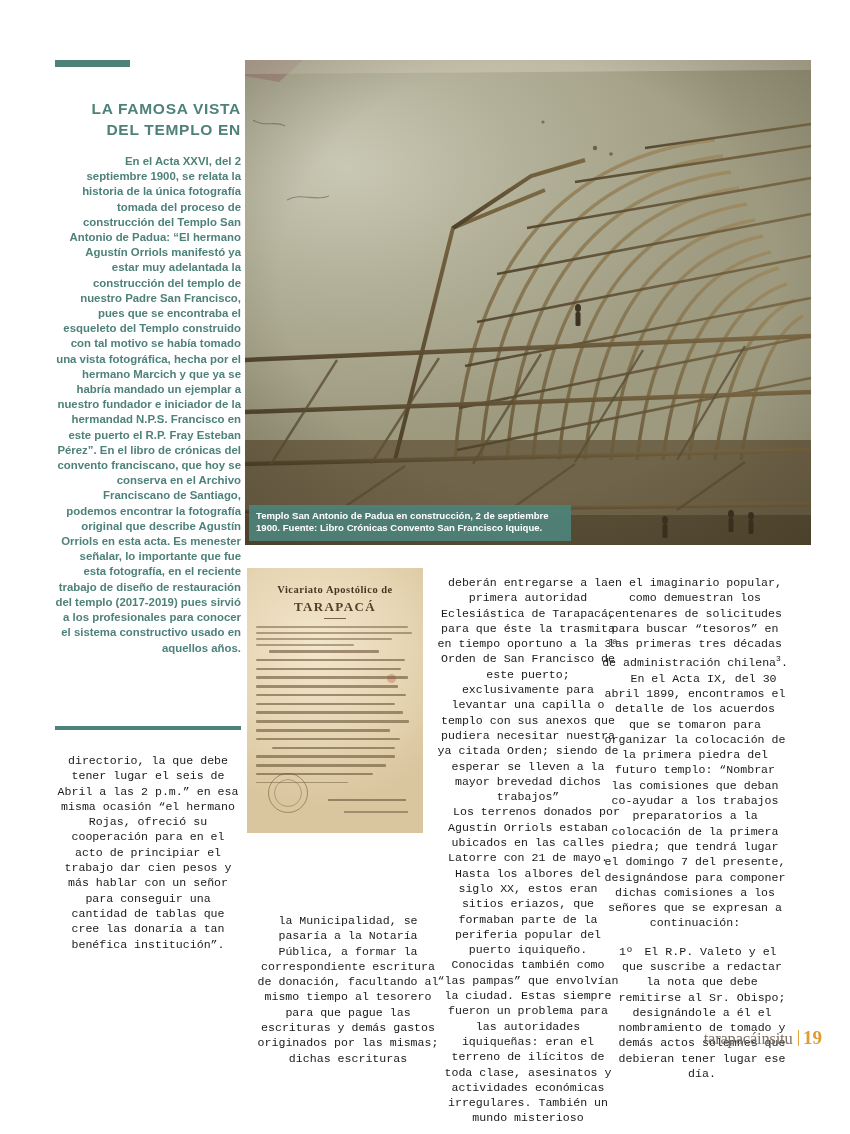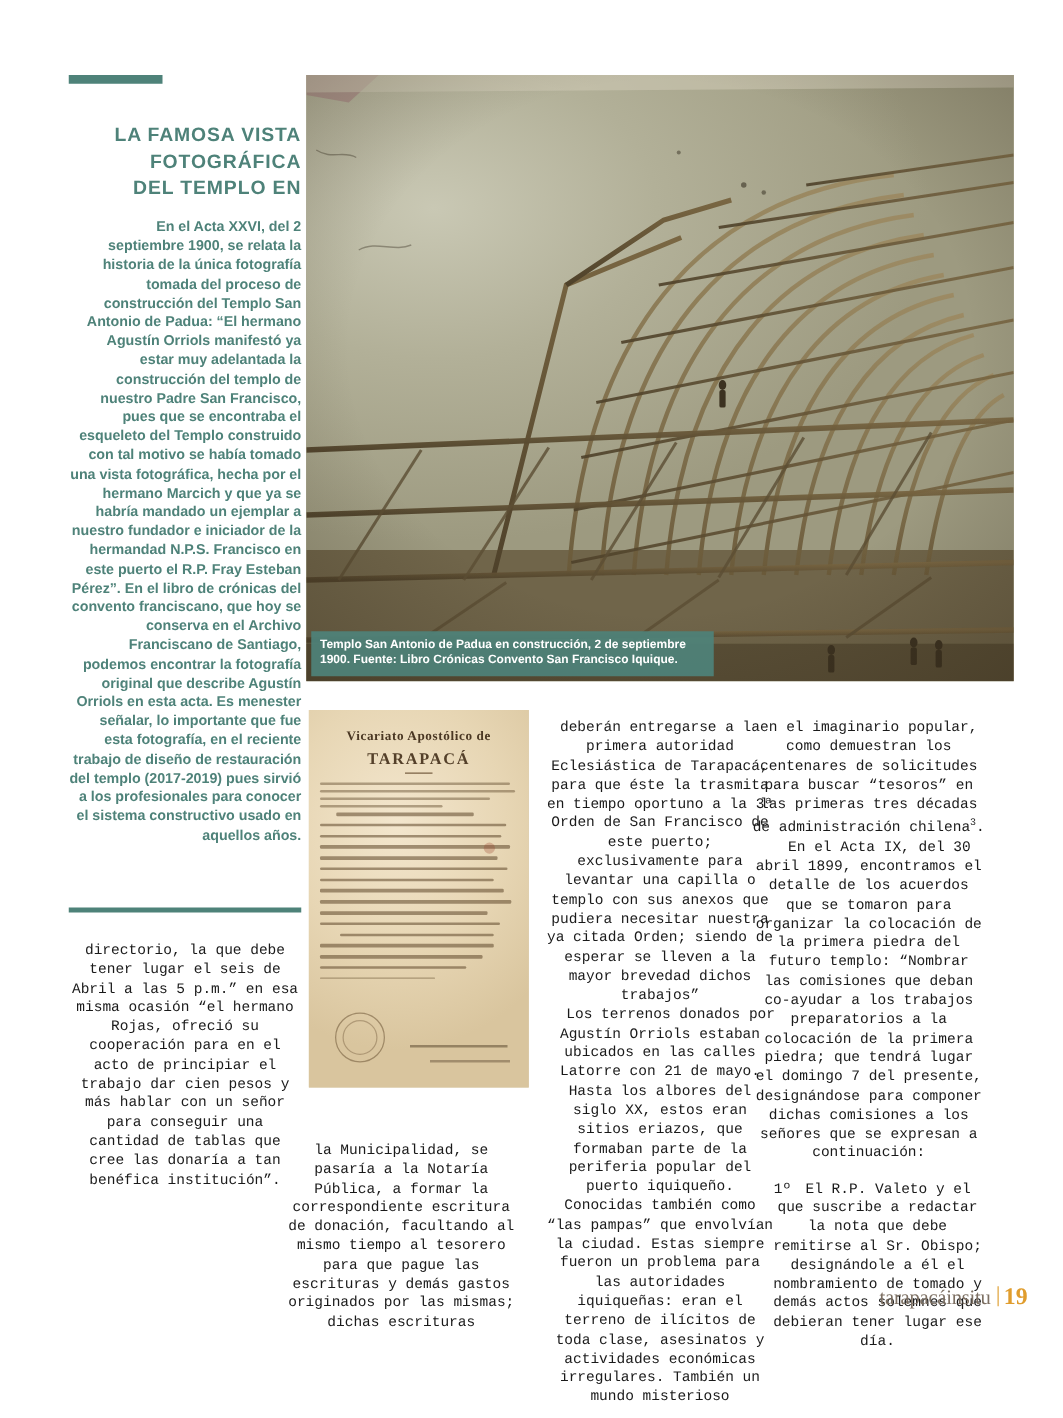--- a/index.html
+++ b/index.html
@@ -83,21 +83,21 @@
   }
   .col p {
     margin: 0;
     text-indent: 17px;
   }
   .col p.cont { text-indent: 0; }
   .col p + p { margin-top: 0px; }
   .col p.gap { margin-top: 13px; }
 
   .col-1 { left: 55px;  top: 753px; width: 186px; }
-  .col-2 { left: 228px; top: 913px; width: 186px; }
+  .col-2 { left: 255px; top: 913px; width: 186px; }
   .col-3 { left: 435px; top: 575px; width: 186px; }
   .col-4 { left: 602px; top: 575px; width: 186px; }
 
   .list-item {
     text-indent: 0;
     padding-left: 14px;
     position: relative;
   }
   .list-item .marker {
     position: absolute;
@@ -148,21 +148,21 @@
     padding: 5px 7px 6px 7px;
     box-sizing: border-box;
   }
 
   
   .manuscript {
     position: absolute;
     left: 247px;
     top: 568px;
     width: 176px;
-    height: 302px;
+    height: 265px;
     overflow: hidden;
     background: #e8d9bd;
     box-shadow: 0 0 0 1px #d8c9ab inset;
   }
   .ms-paper {
     position: absolute;
     left: 0; top: 0; right: 0; bottom: 0;
     background:
       radial-gradient(ellipse 90% 60% at 40% 30%, #f3e6cd 0%, #e7d6b4 55%, #d9c59e 100%);
   }
@@ -265,21 +265,20 @@
 </head>
 <body>
 
 <div class="page">
 
   <div class="accent-bar"></div>
 
   <div class="intro-col">
     <div class="intro-title">
       <div>La famosa vista</div>
-      <div>fotográfica</div>
       <div>del templo en</div>
     </div>
     <p class="intro-body">En el Acta XXVI, del 2 septiembre 1900, se relata la historia de la única fotografía tomada del proceso de construcción del Templo San Antonio de Padua: “El hermano Agustín Orriols manifestó ya estar muy adelantada la construcción del templo de nuestro Padre San Francisco, pues que se encontraba el esqueleto del Templo construido con tal motivo se había tomado una vista fotográfica, hecha por el hermano Marcich y que ya se habría mandado un ejemplar a nuestro fundador e iniciador de la hermandad N.P.S. Francisco en este puerto el R.P. Fray Esteban Pérez”. En el libro de crónicas del convento franciscano, que hoy se conserva en el Archivo Franciscano de Santiago, podemos encontrar la fotografía original que describe Agustín Orriols en esta acta. Es menester señalar, lo importante que fue esta fotografía, en el reciente trabajo de diseño de restauración del templo (2017-2019) pues sirvió a los profesionales para conocer el sistema constructivo usado en aquellos años.</p>
   </div>
   <div class="intro-rule"></div>
 
   <div class="photo-frame">
     <div class="photo-sky"></div>
     <svg class="photo-structure" viewBox="0 0 566 485" preserveAspectRatio="none">
       <defs>
@@ -422,21 +421,21 @@
         <div class="ms-line" style="width:58%"></div>
       </div>
       <div class="ms-stain"></div>
       <div class="ms-seal"></div>
       <div class="ms-sign"></div>
       <div class="ms-sign2"></div>
     </div>
   </div>
 
   <div class="col col-1">
-    <p class="cont">directorio, la que debe tener lugar el seis de Abril a las 5 p.m.” en esa misma ocasión “el hermano Rojas, ofreció su cooperación para en el acto de principiar el trabajo dar cien pesos y más hablar con un señor para conseguir una cantidad de tablas que cree las donaría a tan benéfica institución”.</p>
+    <p class="cont">directorio, la que debe tener lugar el seis de Abril a las 2 p.m.” en esa misma ocasión “el hermano Rojas, ofreció su cooperación para en el acto de principiar el trabajo dar cien pesos y más hablar con un señor para conseguir una cantidad de tablas que cree las donaría a tan benéfica institución”.</p>
   </div>
 
   <div class="col col-2">
     <p class="cont">la Municipalidad, se pasaría a la Notaría Pública, a formar la correspondiente escritura de donación, facultando al mismo tiempo al tesorero para que pague las escrituras y demás gastos originados por las mismas; dichas escrituras</p>
   </div>
 
   <div class="col col-3">
     <p class="cont">deberán entregarse a la primera autoridad Eclesiástica de Tarapacá, para que éste la trasmita en tiempo oportuno a la 3ª Orden de San Francisco de este puerto; exclusivamente para levantar una capilla o templo con sus anexos que pudiera necesitar nuestra ya citada Orden; siendo de esperar se lleven a la mayor brevedad dichos trabajos”</p>
     <p>Los terrenos donados por Agustín Orriols estaban ubicados en las calles Latorre con 21 de mayo. Hasta los albores del siglo XX, estos eran sitios eriazos, que formaban parte de la periferia popular del puerto iquiqueño. Conocidas también como “las pampas” que envolvían la ciudad. Estas siempre fueron un problema para las autoridades iquiqueñas: eran el terreno de ilícitos de toda clase, asesinatos y actividades económicas irregulares. También un mundo misterioso</p>
   </div>

